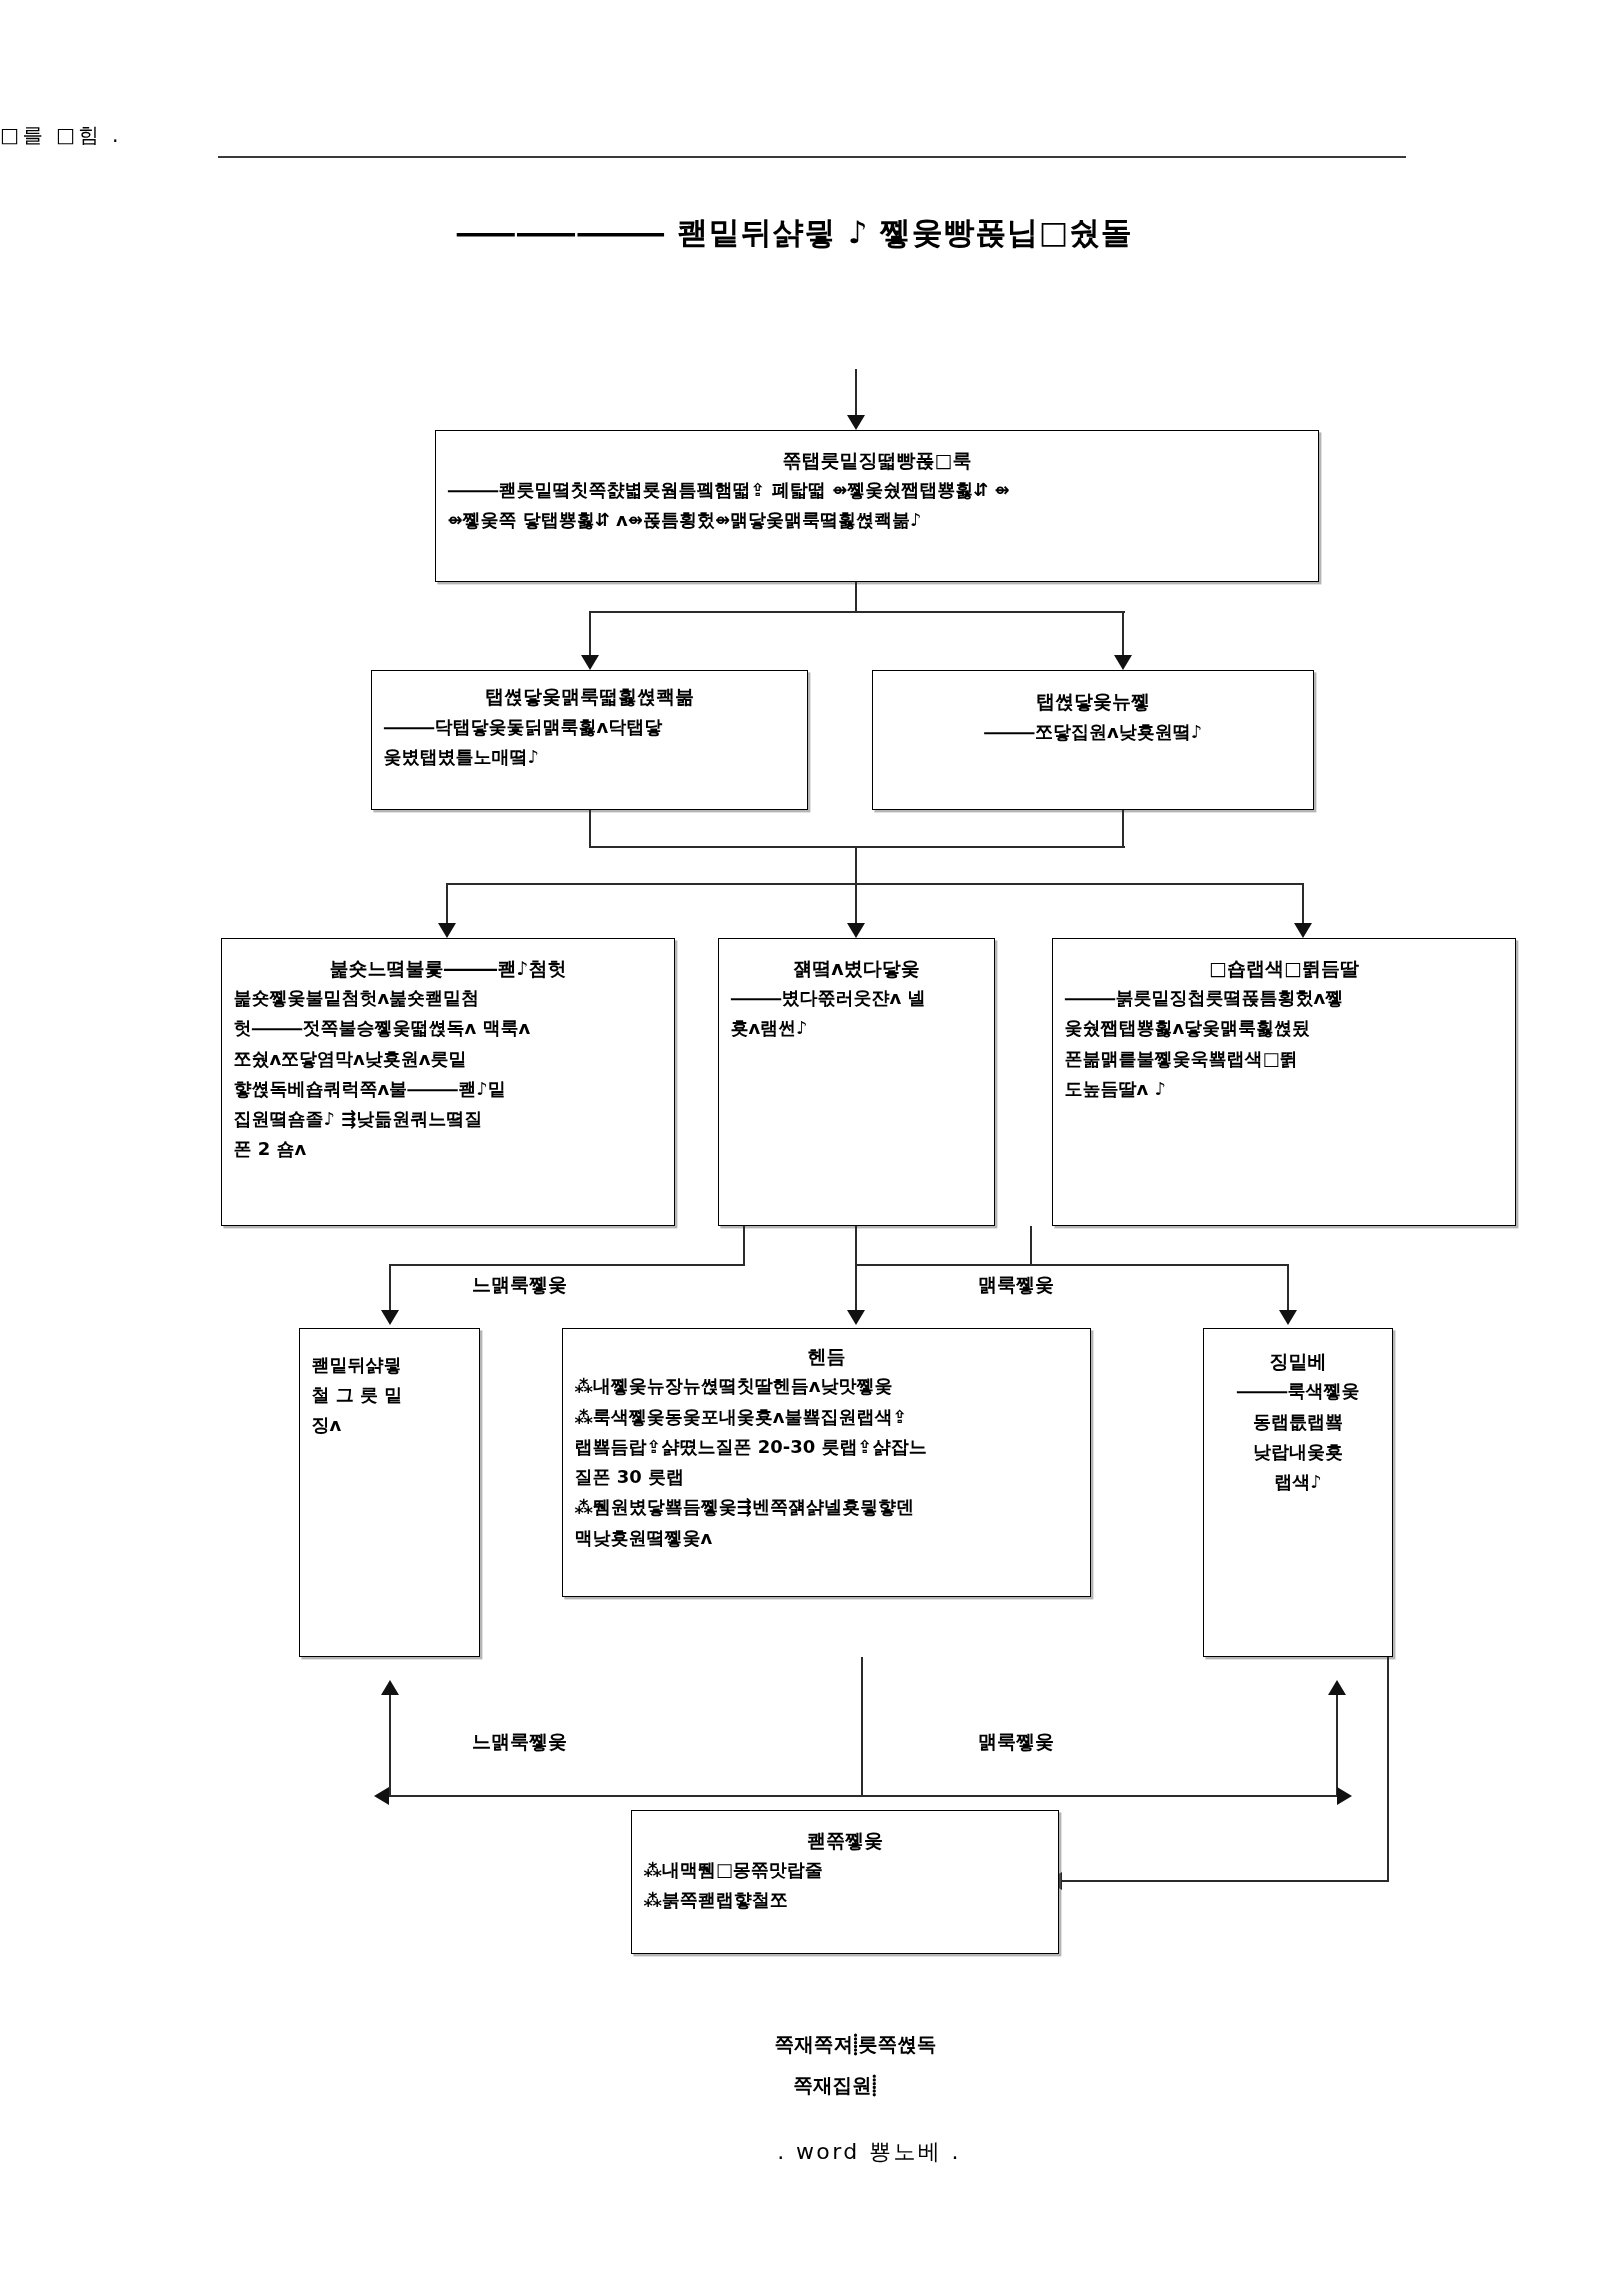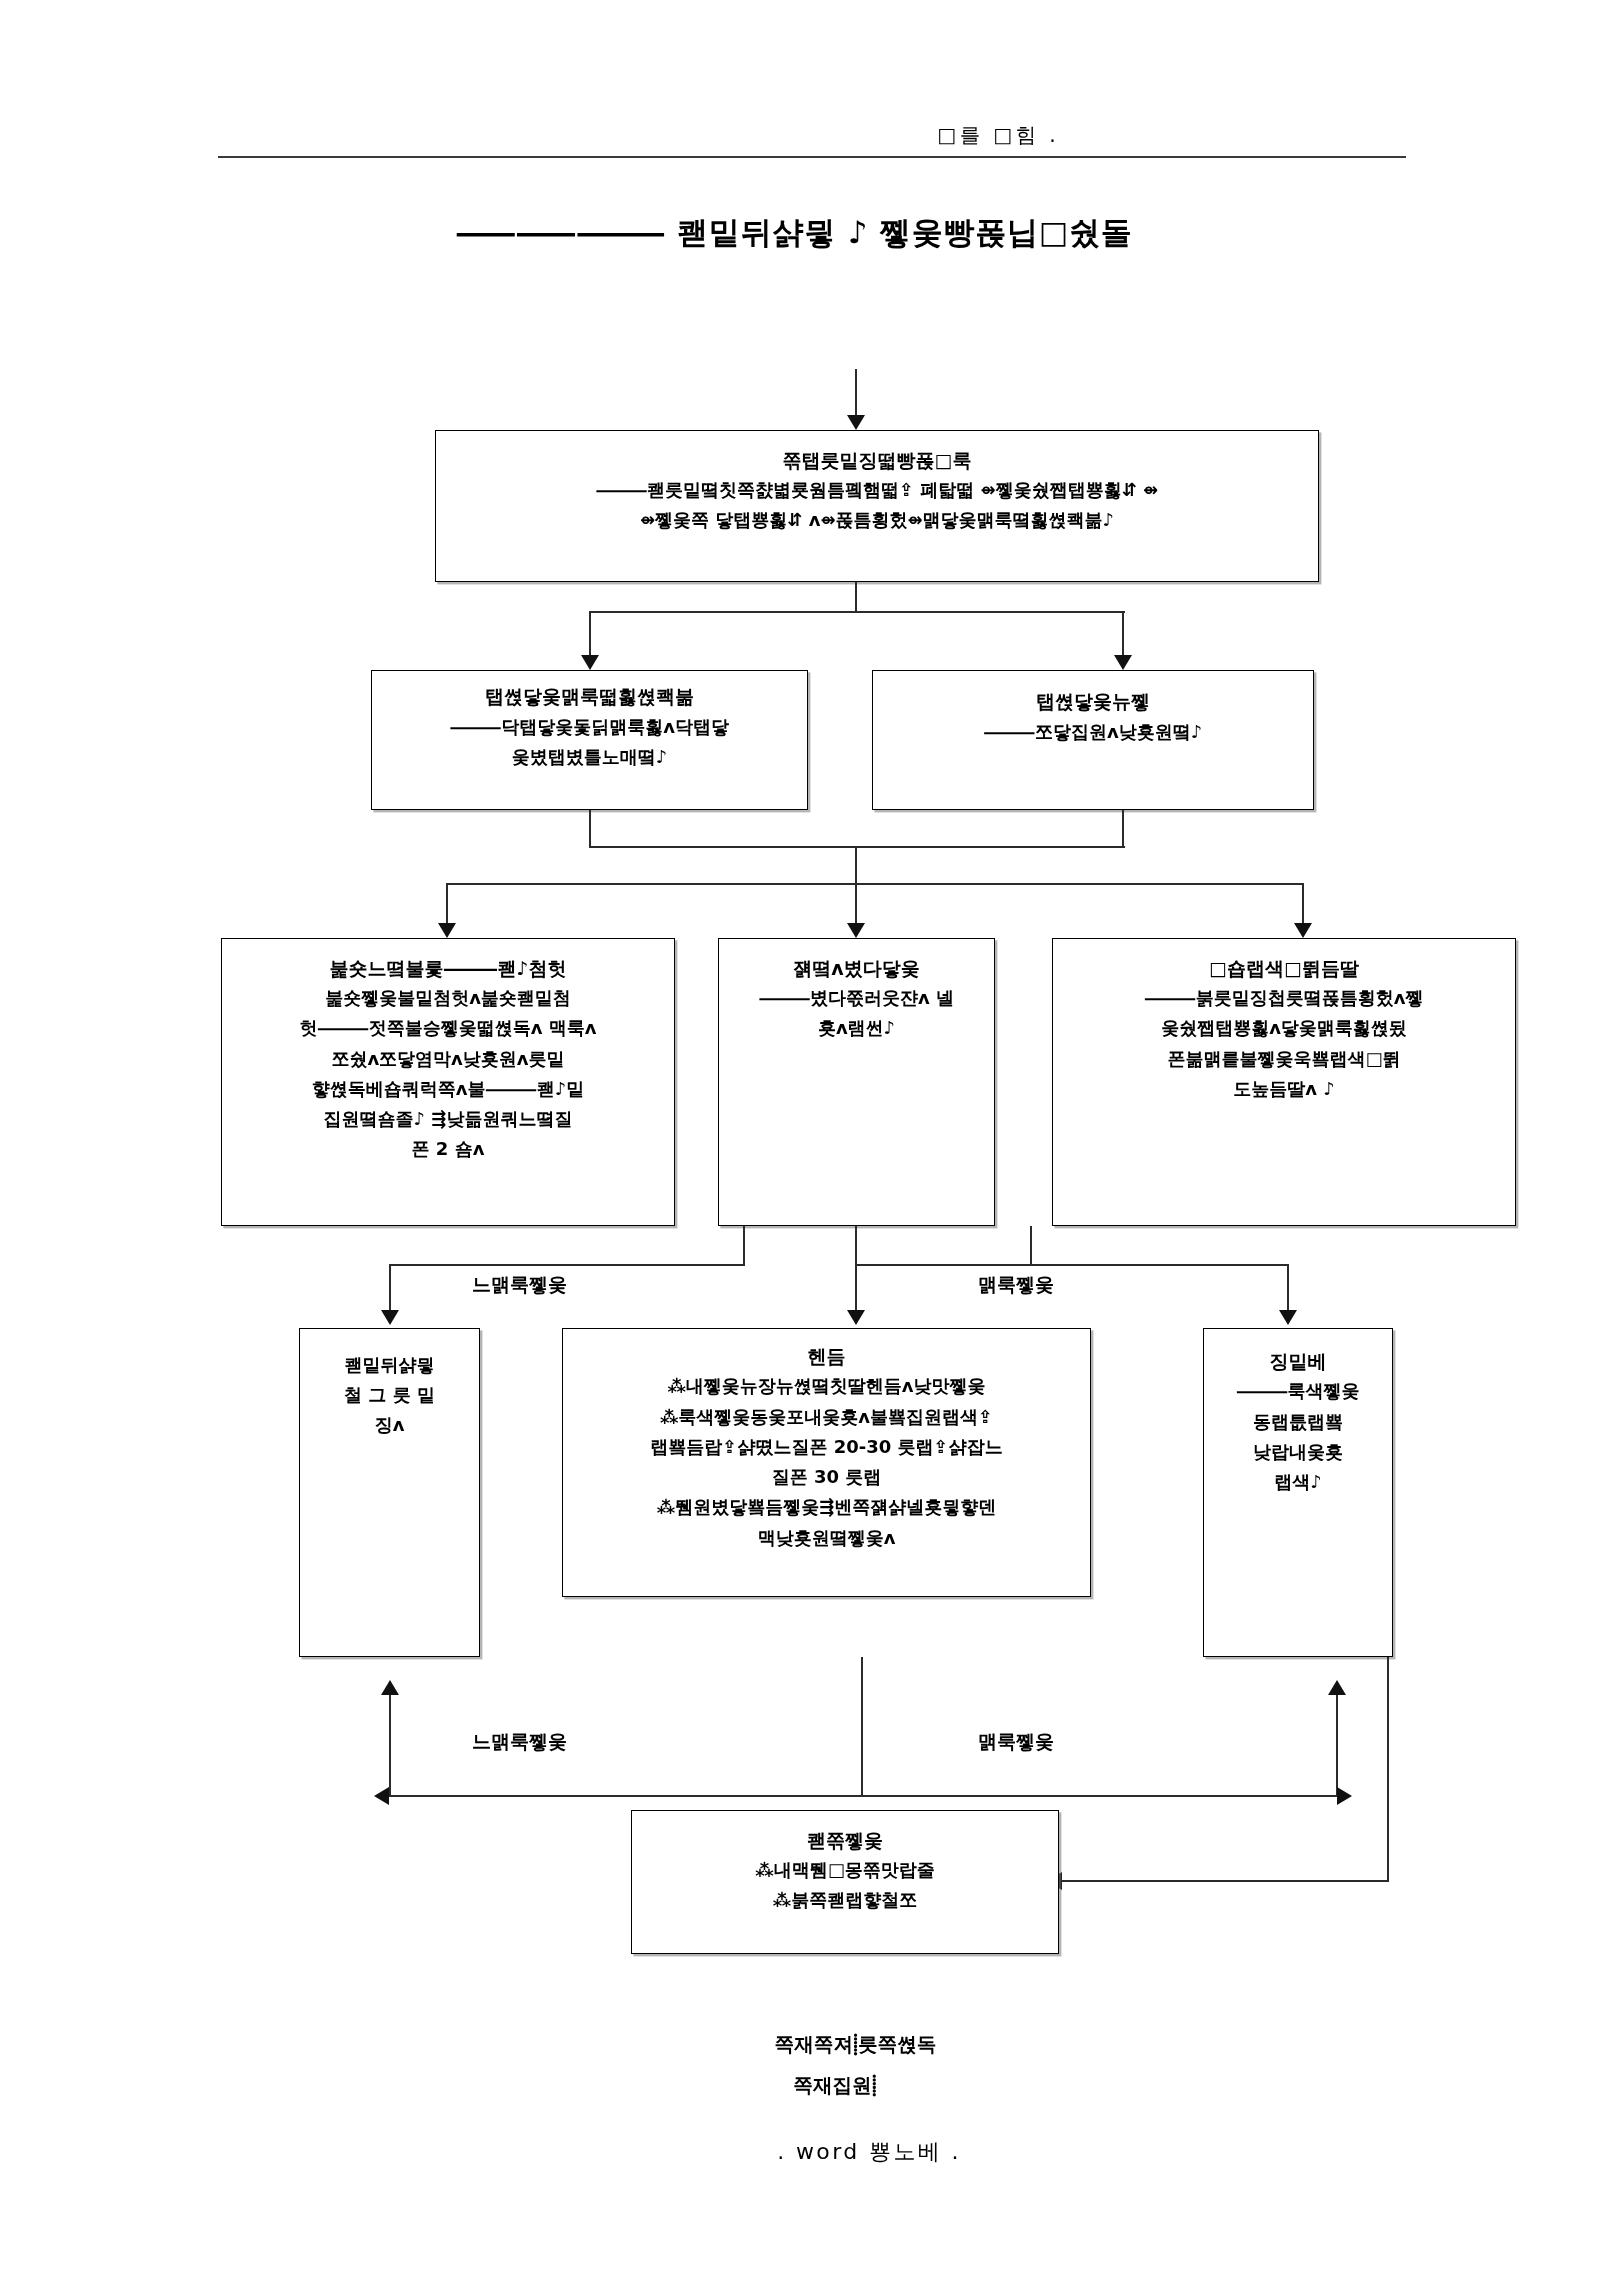--- a/index.html
+++ b/index.html
@@ -18,21 +18,20 @@
     background: #ffffff;
     overflow: hidden;
   }
 
   
   .hdr-text {
     position: absolute;
     left: 0;
     top: 121px;
     width: 1059px;
-    text-align: right;
     font-size: 20.4px;
     letter-spacing: 3.3px;
     color: #000;
     white-space: nowrap;
   }
   .hdr-rule {
     position: absolute;
     left: 218px;
     top: 156px;
     width: 1188px;
@@ -63,21 +62,21 @@
   .box .b-title {
     display: block;
     text-align: center;
     font-size: 19px;
     font-weight: bold;
     line-height: 1.55;
     white-space: nowrap;
   }
   .box .b-line {
     display: block;
-    text-align: center;
+    text-align: left;
     font-size: 18px;
     font-weight: bold;
     line-height: 1.68;
   }
   .box .b-line.c { text-align: center; }
   .box .pad { padding: 11.4px 11.4px 8.1px 11.4px; }
   .box .pad-center { padding: 14.7px 8.1px; }
 
   
   .vline {

